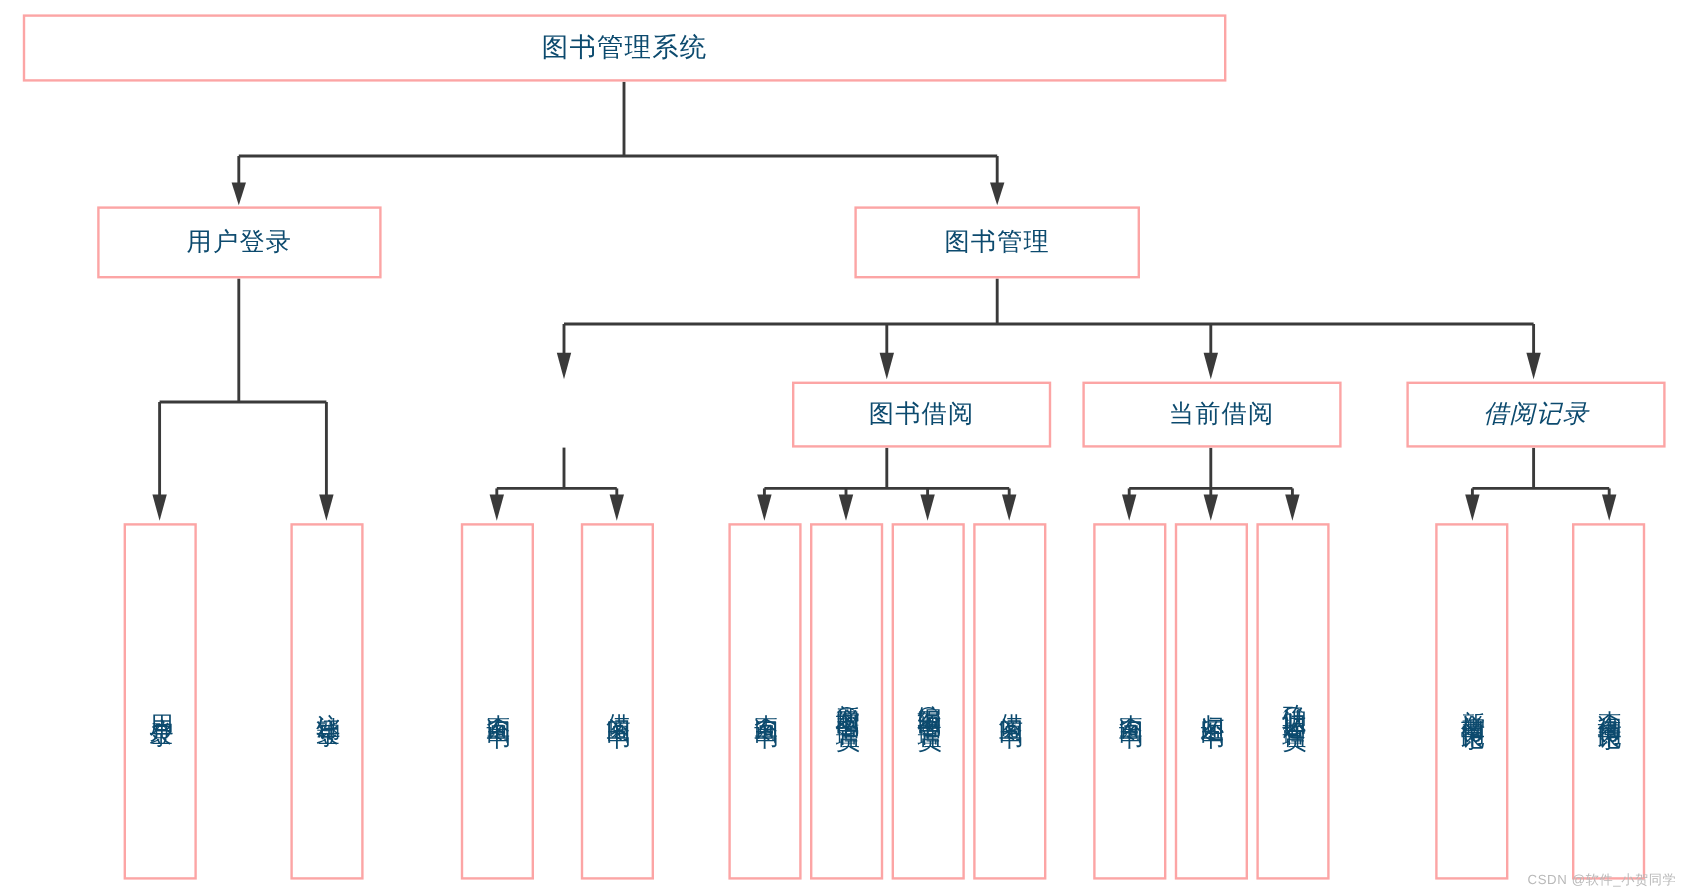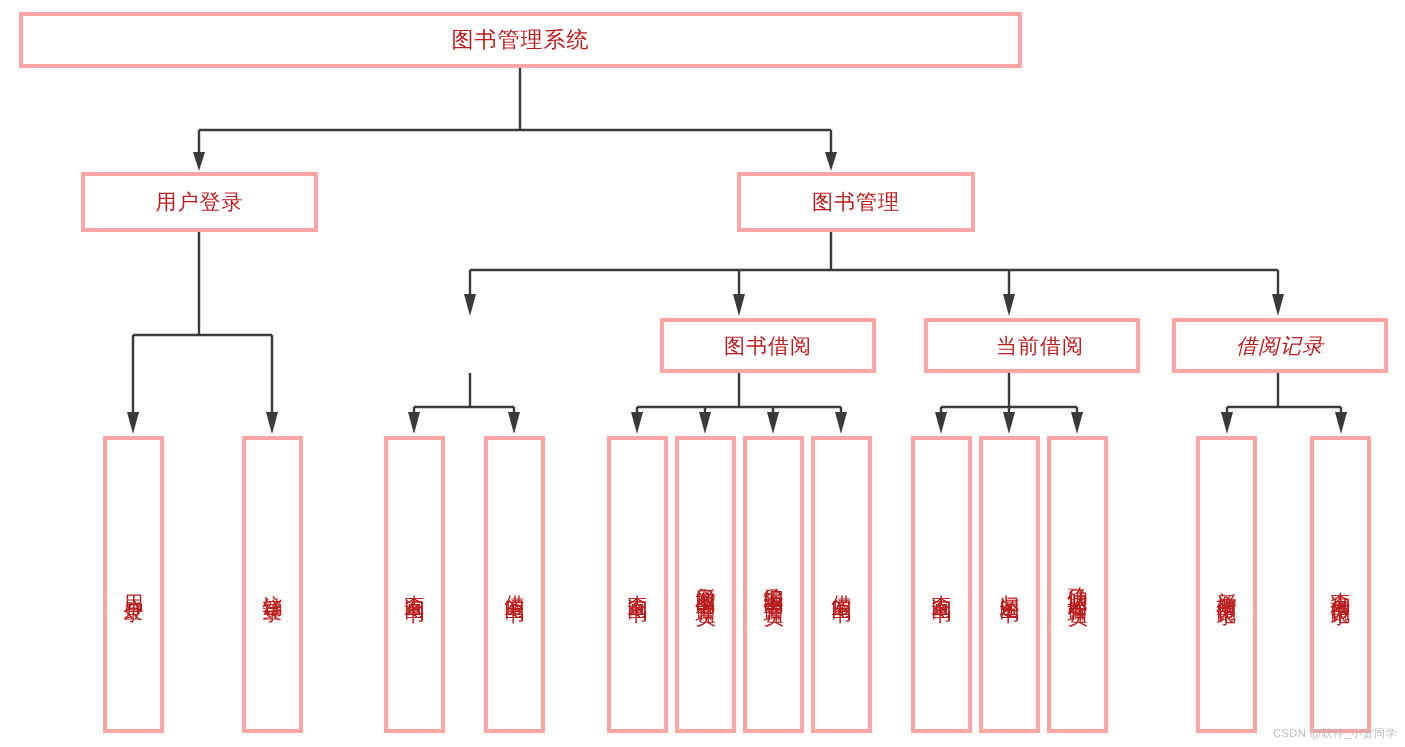--- a/index.html
+++ b/index.html
@@ -13,26 +13,26 @@
   #canvas {
     position: relative;
     width: 1405px;
     height: 747px;
     background: #ffffff;
     overflow: hidden;
   }
   .node {
     position: absolute;
     box-sizing: border-box;
-    border: 4px solid #fca5a5;
+    border: 2px solid #fca5a5;
     background: #ffffff;
     display: flex;
     align-items: center;
     justify-content: center;
-    color: #b91c1c;
+    color: #0c4a6e;
   }
   .node.horiz {
     font-size: 21px;
     line-height: 1.1;
     letter-spacing: 1px;
     white-space: nowrap;
   }
   .node.vert {
     writing-mode: vertical-rl;
     text-orientation: upright;
@@ -131,24 +131,24 @@
     <path d="M1227,407 L1341,407"></path>
     <path d="M1227,407 L1227,420"></path>
     <path d="M1341,407 L1341,420"></path>
     <polygon points="1221,412 1233,412 1227,434" fill="#3a3a3a" stroke="none"></polygon>
     <polygon points="1335,412 1347,412 1341,434" fill="#3a3a3a" stroke="none"></polygon>
   </svg>
 
   <div class="node horiz root" style="left:19px; top:12px; width:1003px; height:56px;">图书管理系统</div>
 
   <div class="node horiz" style="left:81px; top:172px; width:237px; height:60px;">用户登录</div>
-  <div class="node horiz" style="left:712px; top:172px; width:238px; height:60px;margin-left:25px;">图书管理</div>
+  <div class="node horiz" style="left:712px; top:172px; width:238px; height:60px;">图书管理</div>
 
   <div class="node horiz" style="left:660px; top:318px; width:216px; height:55px;">图书借阅</div>
-  <div class="node horiz" style="left:924px; top:318px; width:216px; height:55px;padding-left:16px;">当前借阅</div>
+  <div class="node horiz" style="left:902px; top:318px; width:216px; height:55px;padding-left:16px;">当前借阅</div>
   <div class="node horiz" style="left:1172px; top:318px; width:216px; height:55px;font-style:italic;">借阅记录</div>
 
   <div class="node vert" style="left:103px; top:436px; width:61px; height:297px;">用户登录</div>
   <div class="node vert" style="left:242px; top:436px; width:61px; height:297px;">注销登录</div>
 
   <div class="node vert" style="left:384px; top:436px; width:61px; height:297px;">查询图书</div>
   <div class="node vert" style="left:484px; top:436px; width:61px; height:297px;">借阅图书</div>
 
   <div class="node vert" style="left:607px; top:436px; width:61px; height:297px;">查询图书</div>
   <div class="node vert" style="left:675px; top:436px; width:61px; height:297px;">新增图书（管理员）</div>

